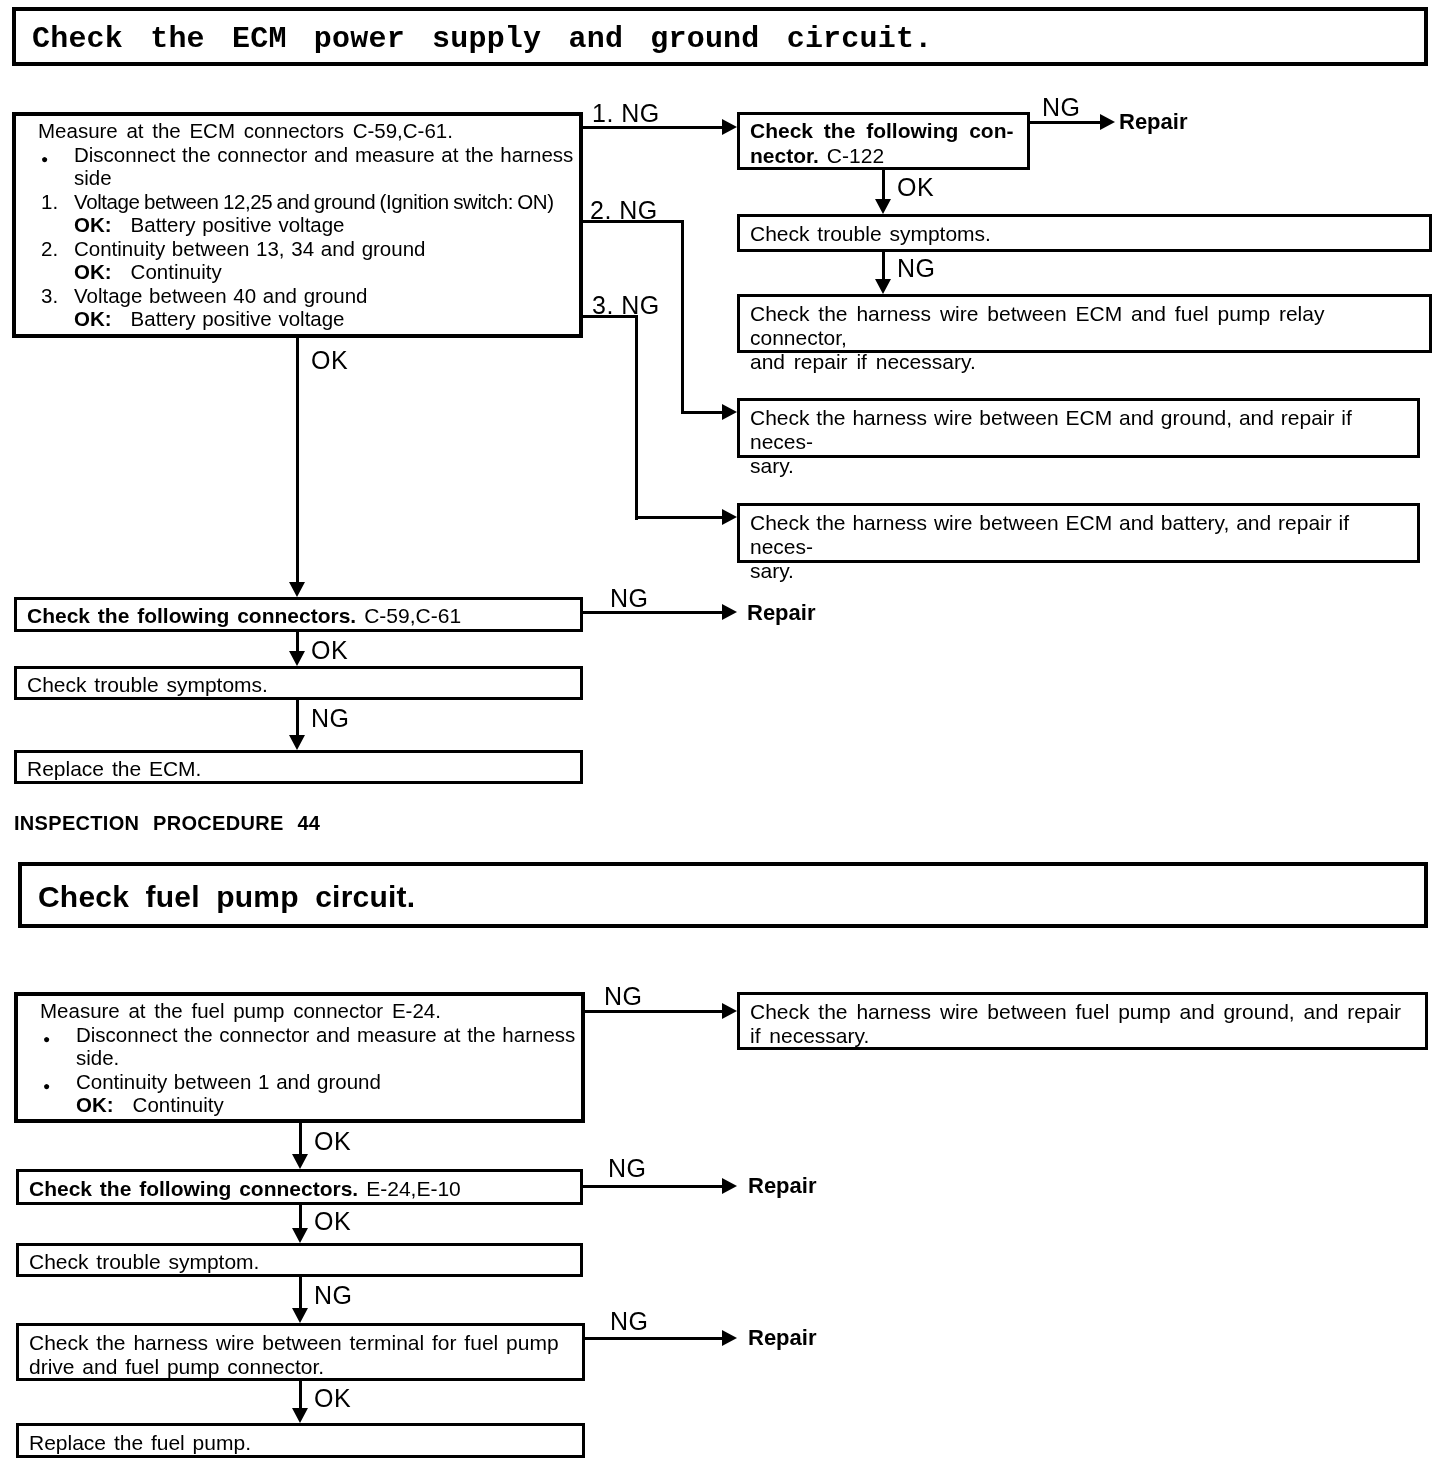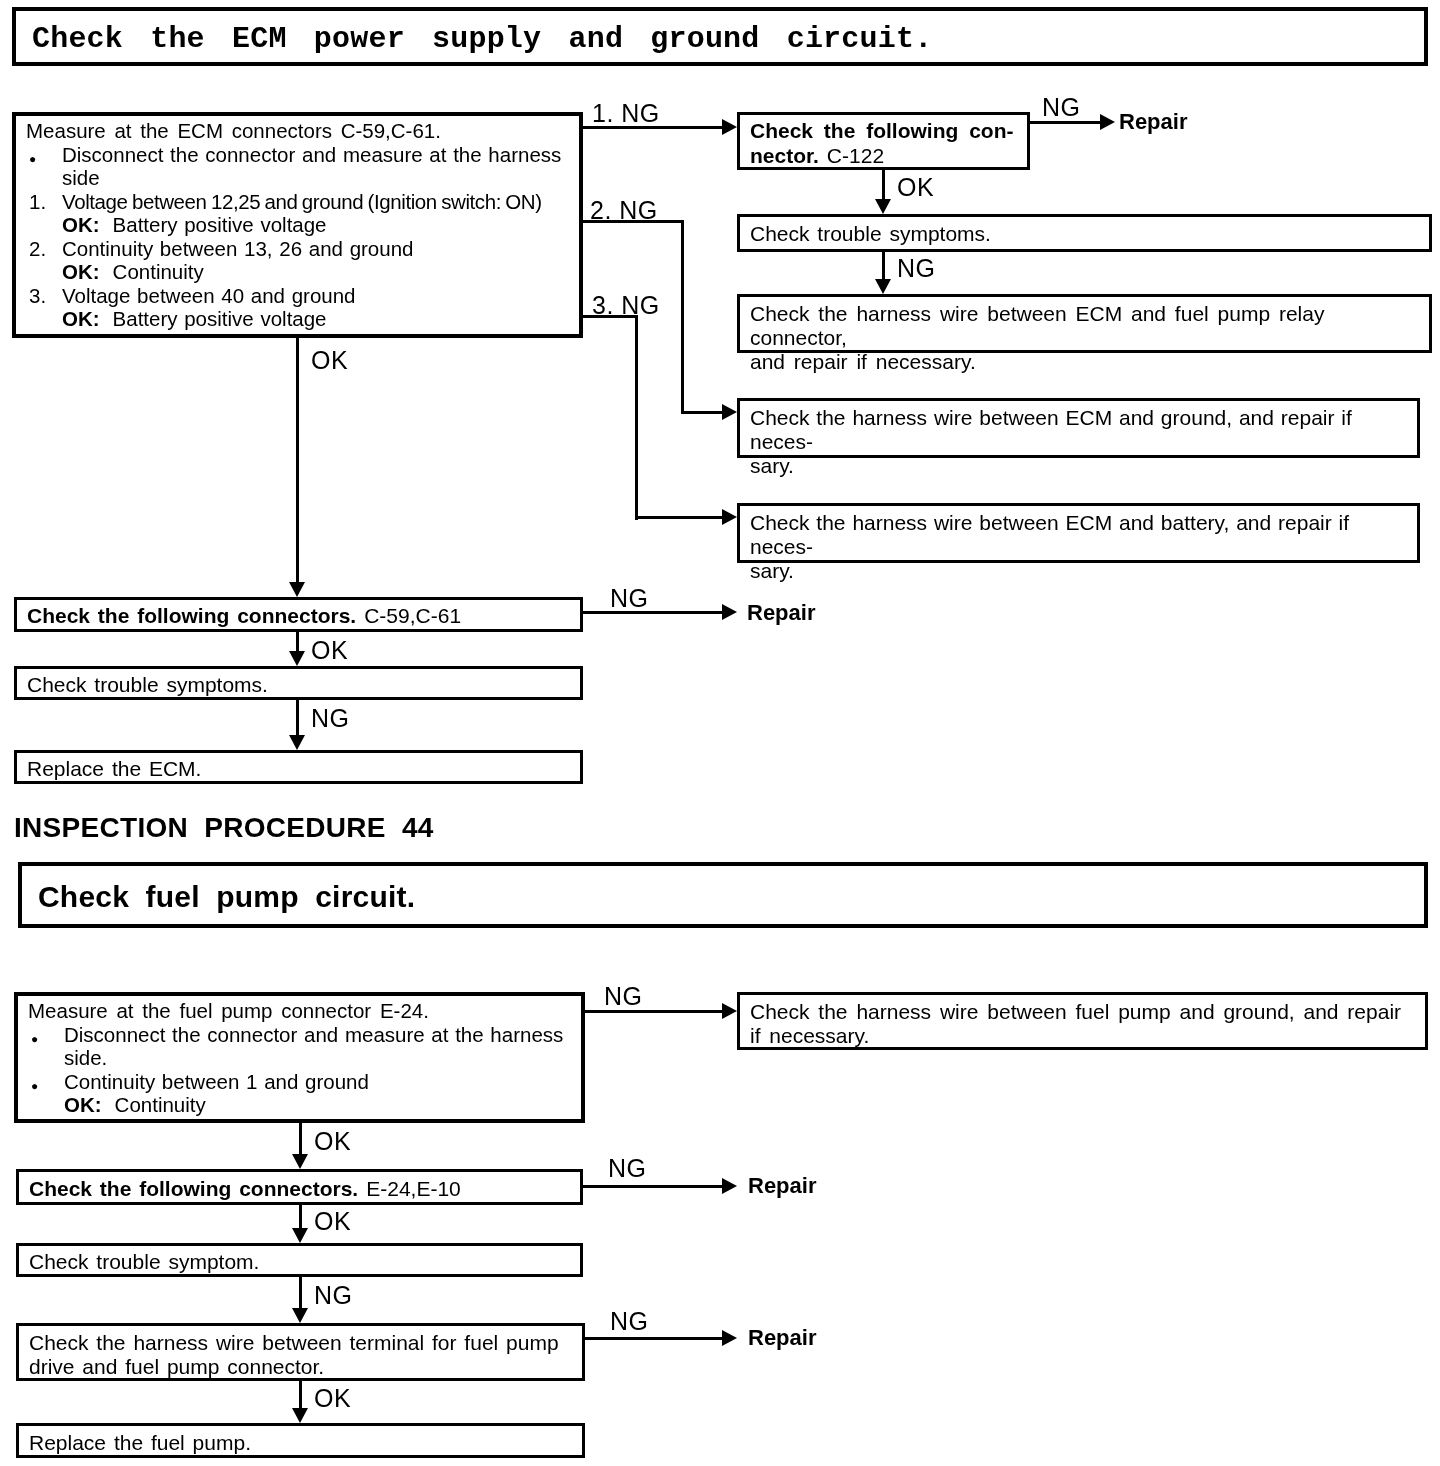--- a/index.html
+++ b/index.html
@@ -6,38 +6,38 @@
   #canvas{position:relative;width:1440px;height:1466px;background:#fff;color:#000;
           font-family:"Liberation Sans",sans-serif;overflow:hidden;}
 
   
   .hdrbox{position:absolute;box-sizing:border-box;border:4px solid #000;background:#fff;}
   .hdrbox .ht{font-weight:bold;font-size:30px;word-spacing:9px;letter-spacing:.2px;padding:11px 0 0 16px;}
 
   
   .box{position:absolute;box-sizing:border-box;background:#fff;border:3px solid #000;
        font-size:21px;line-height:24px;}
-  .box.thick{border-width:4px;}
+  .box.thick{border-width:4px;padding-left:12px;}
   .btext{padding:5px 10px 0 10px;word-spacing:2px;}
   .btext .ln{display:block;}
 
   
   .mcontent{padding-top:3px;font-size:20.5px;line-height:23.5px;word-spacing:1px;}
   .mtitle{padding-left:10px;word-spacing:3px;}
   .mrow{position:relative;padding-left:46px;}
   .mk{position:absolute;left:13px;top:0;}
   .mk.dot{font-size:12px;top:5px;}
   .tight{letter-spacing:-.4px;word-spacing:-1px;white-space:nowrap;}
   .okk{font-weight:bold;}
-  .okv{margin-left:13px;}
+  .okv{margin-left:19px;}
 
   
   .lbl{position:absolute;font-size:25px;letter-spacing:.5px;white-space:nowrap;}
   .rep{position:absolute;font-weight:bold;font-size:22px;word-spacing:2px;white-space:nowrap;}
-  .heading{position:absolute;font-weight:bold;font-size:28px;letter-spacing:.3px;word-spacing:8px;white-space:nowrap;}
+  .heading{position:absolute;font-weight:bold;font-size:20px;letter-spacing:.3px;word-spacing:8px;white-space:nowrap;}
   .b{font-weight:bold;}
   .code{margin-left:8px;font-weight:normal;text-align:right;}
 
   
   .hl{position:absolute;height:3px;background:#000;}
   .vl{position:absolute;width:3px;background:#000;}
   .ar{position:absolute;width:0;height:0;}
   .ar.r{border-top:8px solid transparent;border-bottom:8px solid transparent;border-left:15px solid #000;}
   .ar.d{border-left:8px solid transparent;border-right:8px solid transparent;border-top:15px solid #000;}
 </style>
@@ -59,21 +59,21 @@
       </div>
       <div class="mrow">
         <span class="mk">1.</span>
         <span class="tight">Voltage between 12,25 and ground (Ignition switch: ON)</span>
       </div>
       <div class="mrow">
         <span class="okk">OK:</span><span class="okv">Battery positive voltage</span>
       </div>
       <div class="mrow">
         <span class="mk">2.</span>
-        <span>Continuity between 13, 26 and ground</span>
+        <span>Continuity between 13, 34 and ground</span>
       </div>
       <div class="mrow">
         <span class="okk">OK:</span><span class="okv">Continuity</span>
       </div>
       <div class="mrow">
         <span class="mk">3.</span>
         <span>Voltage between 40 and ground</span>
       </div>
       <div class="mrow">
         <span class="okk">OK:</span><span class="okv">Battery positive voltage</span>

